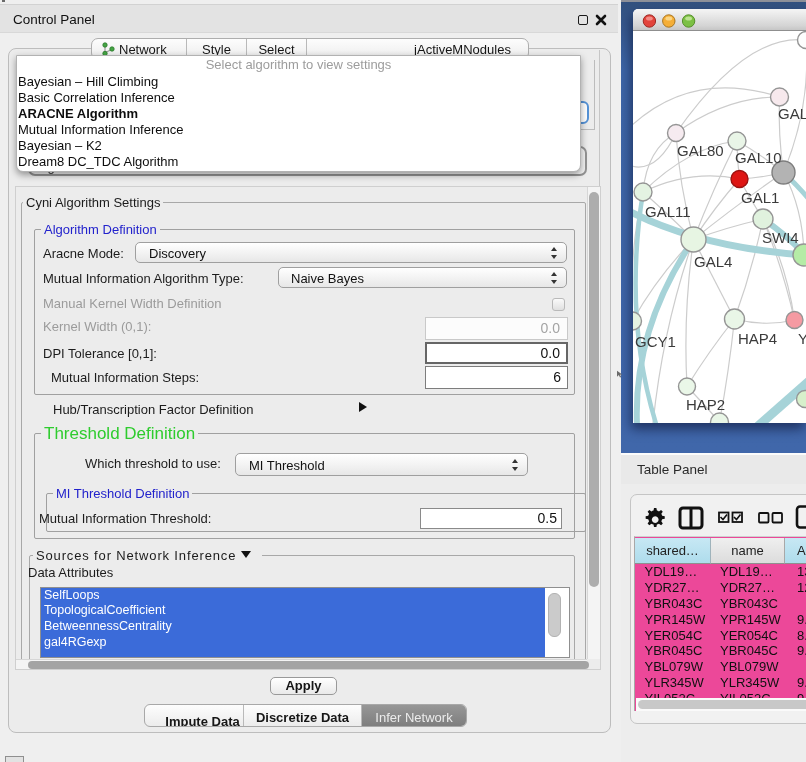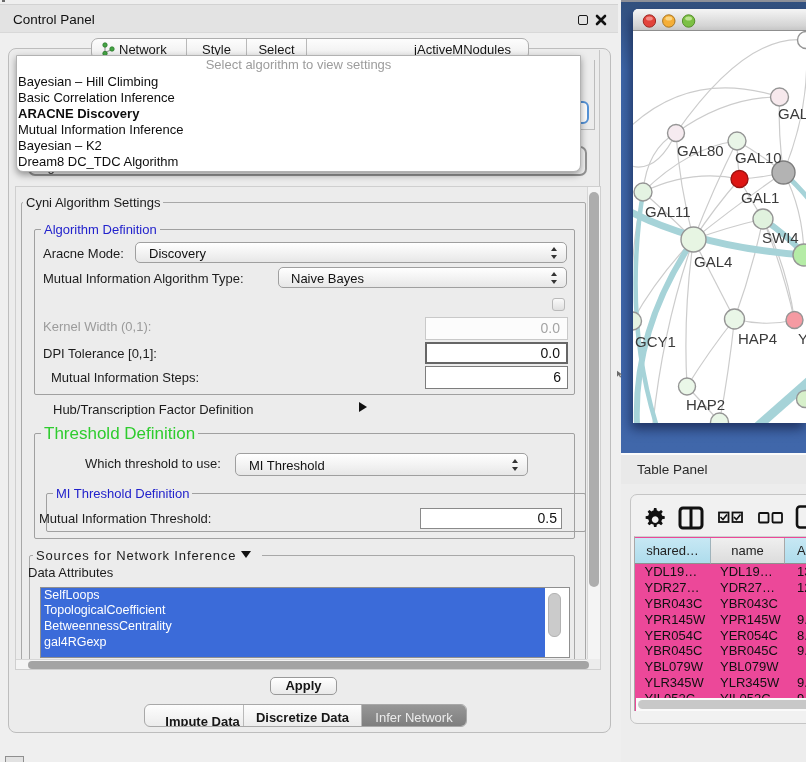--- a/index.html
+++ b/index.html
@@ -188,20 +188,21 @@
   <div class="abs b13" style="left:27px; top:59px;">Aracne Mode:</div>
   <div class="combo" style="left:119px; top:55px; width:432px; height:21px;">
       <span class="cv" style="left:13px;">Discovery</span>
       <span class="arr"></span>
     </div>
   <div class="abs b13" style="left:27px; top:84px;">Mutual Information Algorithm Type:</div>
   <div class="combo" style="left:262px; top:80px; width:289px; height:21px;">
       <span class="cv" style="left:12px;">Naive Bayes</span>
       <span class="arr"></span>
     </div>
+  <div class="abs b13" style="left:27px; top:109px; color:#9b9b9b;">Manual Kernel Width Definition</div>
   <div class="abs" style="left:536px; top:111px; width:13px; height:13px; background:linear-gradient(#fafafa,#e0e0e0); border:1px solid #b9b9b9; border-radius:3px;"></div>
   <div class="abs b13" style="left:27px; top:132px; color:#9b9b9b;">Kernel Width (0,1):</div>
   <div class="field" style="left:409px; top:130px; width:143px; height:23px; border:1px solid #c9c9c9; background:#fcfcfc; color:#a4a4a4; line-height:21px; padding-right:7px;">0.0</div>
   <div class="abs b13" style="left:27px; top:159px;">DPI Tolerance [0,1]:</div>
   <div class="field" style="left:409px; top:155px; width:143px; height:22px; border:2px solid #666; line-height:18px; padding-right:6px; color:#111;">0.0</div>
   <div class="abs b13" style="left:27px; top:183px;padding-left:8px;">Mutual Information Steps:</div>
   <div class="field" style="left:409px; top:179px; width:143px; height:23px; border:1.5px solid #7d7d7d; line-height:20px; padding-right:6px; color:#111;">6</div>
   <div class="abs t13" style="left:37px; top:215px;text-align:center;">Hub/Transcription Factor Definition</div>
   <div class="abs" style="left:343px; top:215px; width:0; height:0; border-top:5.5px solid transparent; border-bottom:5.5px solid transparent; border-left:8px solid #111;"></div>
 
@@ -254,21 +255,21 @@
 
 <div class="abs" id="popuparea">
   <div class="abs" style="left:566px; top:101px; width:23px; height:23px; background:#fff; border:2.5px solid #5592d6; border-radius:6px;"></div>
   <div class="abs" style="left:594px; top:60px; width:1px; height:70px; background:#bcbcbc;"></div>
   <div class="abs" style="left:580px; top:129px; width:15px; height:1px; background:#bcbcbc;"></div>
   <div class="abs" style="left:599px; top:50px; width:1px; height:136px; background:#c6c6c6;"></div>
   <div class="abs" style="left:28px; top:146px; width:559px; height:30px; background:#f4f4f4; border:2px solid #949494; border-radius:7px;"></div>
   <div class="abs t13" style="left:36px; top:159px; color:#333;">Algorithm</div>
   <div class="abs" id="popup" style="left:16px; top:55px; width:565px; height:117px; background:#fff; border:1px solid #b2b2b2; border-radius:0 0 7px 7px; box-shadow:0 3px 7px rgba(0,0,0,0.38); font-size:13px; color:#0d0d0d; overflow:hidden;">
     <div style="height:18px; text-align:center; color:#9c9c9c; line-height:17px;">Select algorithm to view settings</div>
-    <div style="padding-left:1px; line-height:16.1px;">Bayesian – Hill Climbing<br>Basic Correlation Inference<br><b>ARACNE Discovery</b><br>Mutual Information Inference<br>Bayesian – K2<br>Dream8 DC_TDC Algorithm</div>
+    <div style="padding-left:1px; line-height:16.1px;">Bayesian – Hill Climbing<br>Basic Correlation Inference<br><b>ARACNE Algorithm</b><br>Mutual Information Inference<br>Bayesian – K2<br>Dream8 DC_TDC Algorithm</div>
   </div>
 </div>
 
 <div class="abs" style="left:270px; top:677px; width:67px; height:18px; background:linear-gradient(#ffffff,#e9e9e9); border:1px solid #999; border-radius:5px; text-align:center; font-size:13px; font-weight:600; color:#151515; line-height:16px;">Apply</div>
 <div class="abs" id="bottabs" style="left:144px; top:704px; width:323px; height:23px; border:1px solid #a8a8a8; border-radius:6px; background:linear-gradient(#fdfdfd,#ececec); display:flex; overflow:hidden; font-size:13px; font-weight:600; color:#161616;">
   <div style="width:99px; border-right:1px solid #b9b9b9; display:flex; align-items:center; justify-content:center; padding-left:17px; padding-top:12px;">Impute Data</div>
   <div style="width:118px; border-right:1px solid #b9b9b9; display:flex; align-items:center; justify-content:center; padding-top:4px;">Discretize Data</div>
   <div style="flex:1; background:linear-gradient(#979797,#7e7e7e); color:#ececec; font-weight:400; display:flex; align-items:center; justify-content:center; padding-top:4px;">Infer Network</div>
 </div>
 

